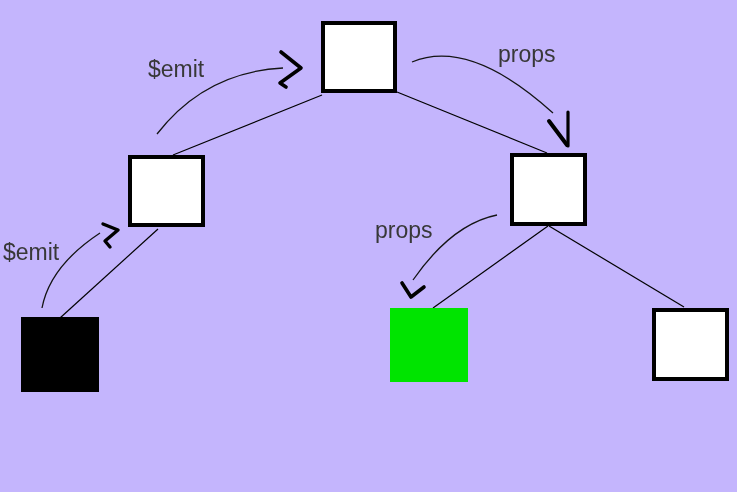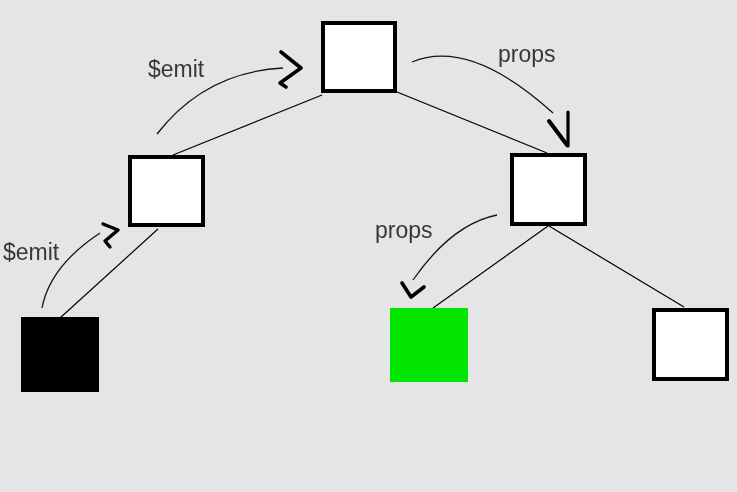--- a/index.html
+++ b/index.html
@@ -1,20 +1,20 @@
 <!DOCTYPE html>
 <html><head>
 <meta charset="utf-8">
 <style>
   html, body { margin: 0; padding: 0; background: #ffffff; }
   #canvas {
     position: relative;
     width: 737px;
     height: 492px;
-    background: #e5e5e5;
+    background: #c4b5fd;
     overflow: hidden;
     font-family: "Liberation Sans", sans-serif;
   }
   #edges-svg {
     position: absolute;
     left: 0; top: 0;
     width: 737px; height: 492px;
   }
   .node {
     position: absolute;

